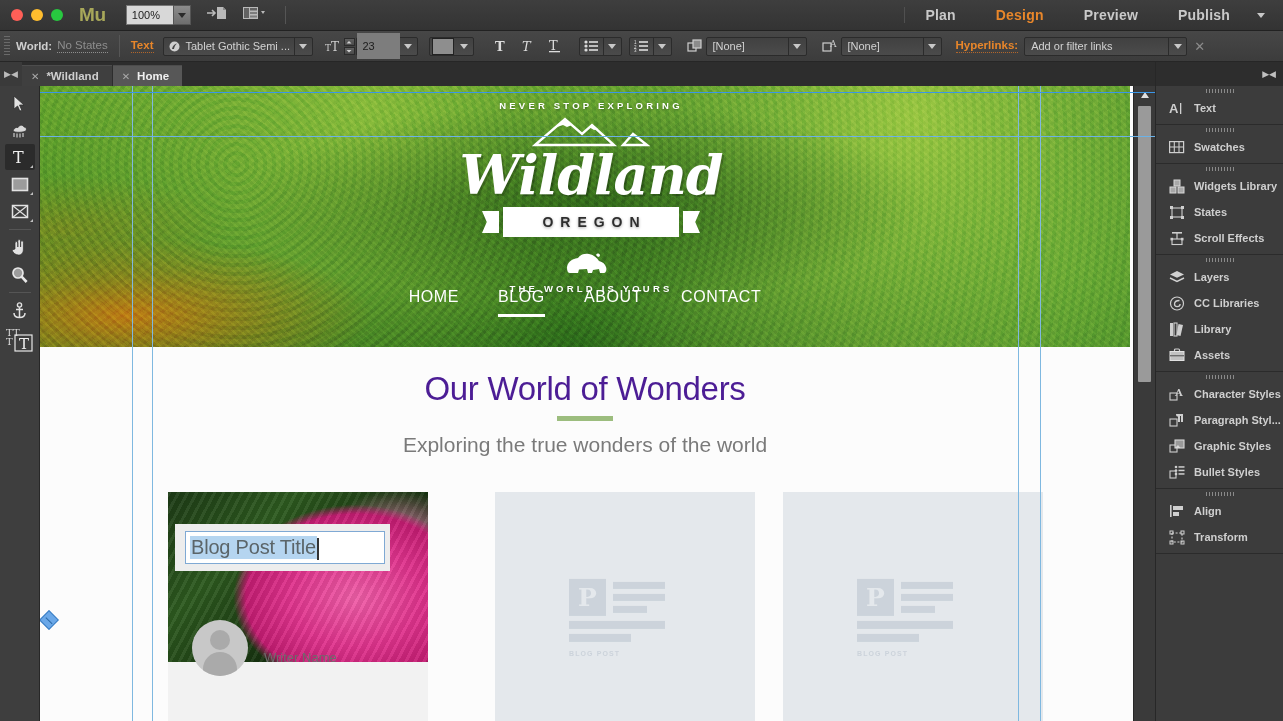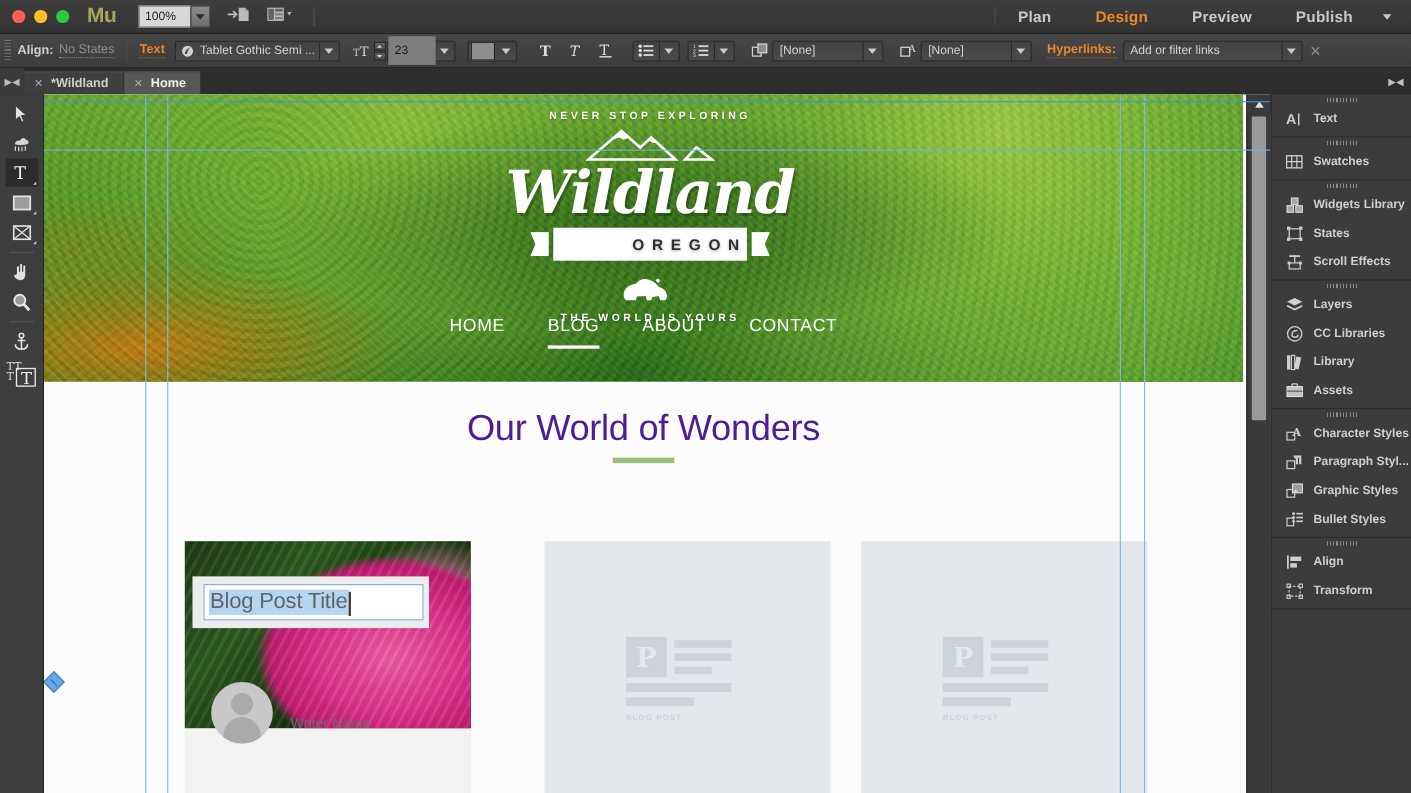--- a/index.html
+++ b/index.html
@@ -170,21 +170,21 @@
     font-size:9.5px; letter-spacing:3.2px; font-weight:bold; margin-bottom:2px;
   }
   #mountain-svg { display:block; margin:0 auto; }
   #wordmark {
     font-family:"DejaVu Serif", serif; font-style:italic; font-weight:bold;
     font-size:54px; line-height:56px; letter-spacing:-1px;
     text-shadow:2px 2px 0 rgba(0,0,0,.22);
   }
   #ribbon {
     margin:4px auto 0; width:176px; height:30px; background:#fff;
-    display:flex; align-items:center; justify-content:flex-end; position:relative;
+    display:flex; align-items:center; justify-content:center; position:relative;
   }
   #ribbon span { color:#2e2e2e; font-size:14px; font-weight:bold; letter-spacing:7px; padding-left:7px; }
   #ribbon::before, #ribbon::after {
     content:""; position:absolute; top:4px; width:17px; height:22px; background:#fff;
   }
   #ribbon::before { left:-21px; clip-path:polygon(0 0,100% 0,100% 100%,0 100%,28% 50%); }
   #ribbon::after  { right:-21px; clip-path:polygon(0 0,100% 0,72% 50%,100% 100%,0 100%); }
   #bear { margin-top:14px; }
   #arc-bottom { font-size:9.5px; letter-spacing:3.2px; font-weight:bold; margin-top:2px; }
 
@@ -364,21 +364,21 @@
     <div class="mi">Preview</div>
     <div class="pub-wrap">
       <div class="mi">Publish</div>
       <i class="tri-down lt"></i>
     </div>
   </div>
 </div>
 
 <div id="controlbar">
   <div class="grip"></div>
-  <span class="cb-label">Align:</span>
+  <span class="cb-label">World:</span>
   <span class="cb-nostates">No States</span>
 
   <div class="cb-sep"></div>
 
   <span class="cb-text-link">Text</span>
 
   <div class="field" style="width:150px; margin-left:9px;">
     <span style="padding-left:5px;display:flex;align-items:center;">
       <svg width="11" height="11" viewBox="0 0 11 11">
           <circle cx="5.5" cy="5.5" r="5" fill="#cfcfcf"></circle>
@@ -618,20 +618,21 @@
       <div id="sitenav">
         <div class="navitem">HOME</div>
         <div class="navitem on">BLOG</div>
         <div class="navitem">ABOUT</div>
         <div class="navitem">CONTACT</div>
       </div>
     </div>
 
     <div id="sec-title">Our World of Wonders</div>
     <div id="title-rule"></div>
+    <div id="sec-sub">Exploring the true wonders of the world</div>
 
     <div class="card" id="card1">
       <div class="photo"></div>
       <div id="avatar">
         <i class="head"></i>
           <i class="body"></i>
       </div>
       <div id="writer-name">Writer Name</div>
       <div id="edit-box-halo"></div>
       <div id="edit-box">

